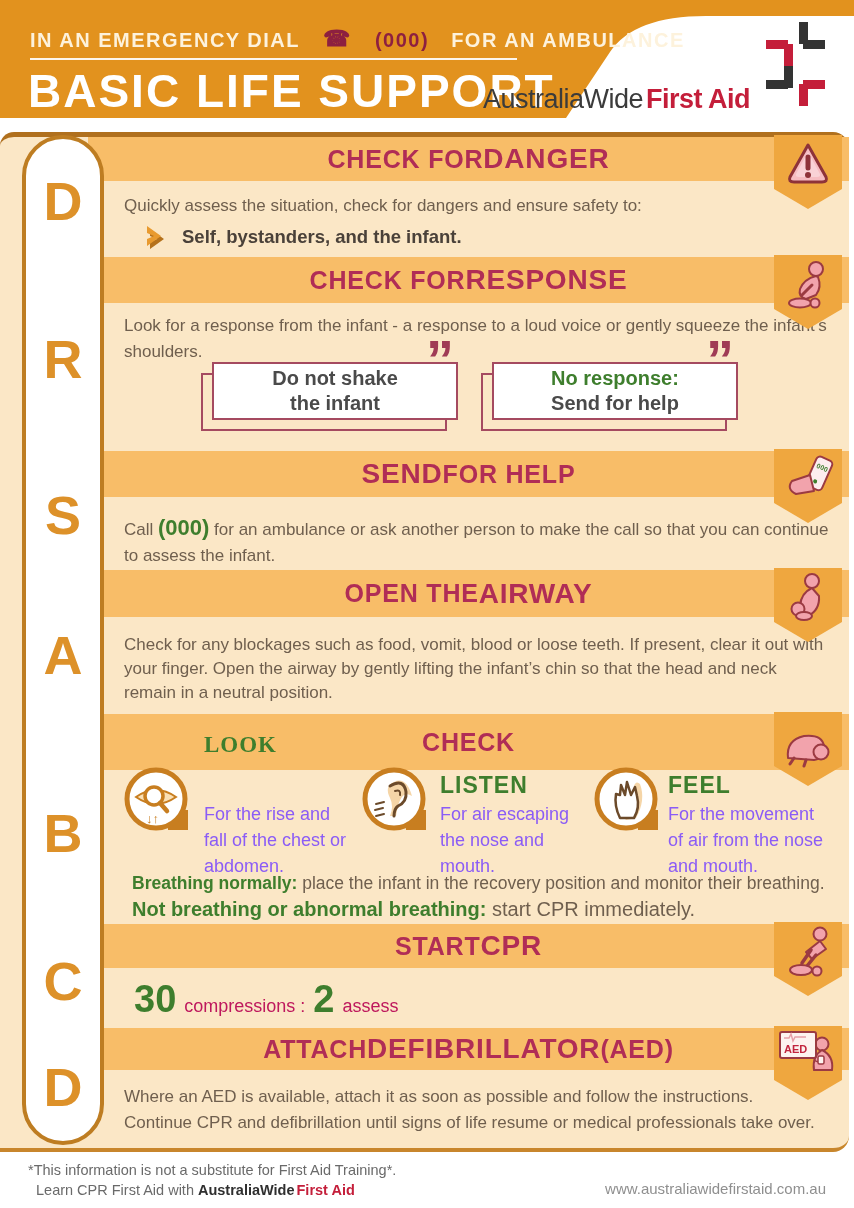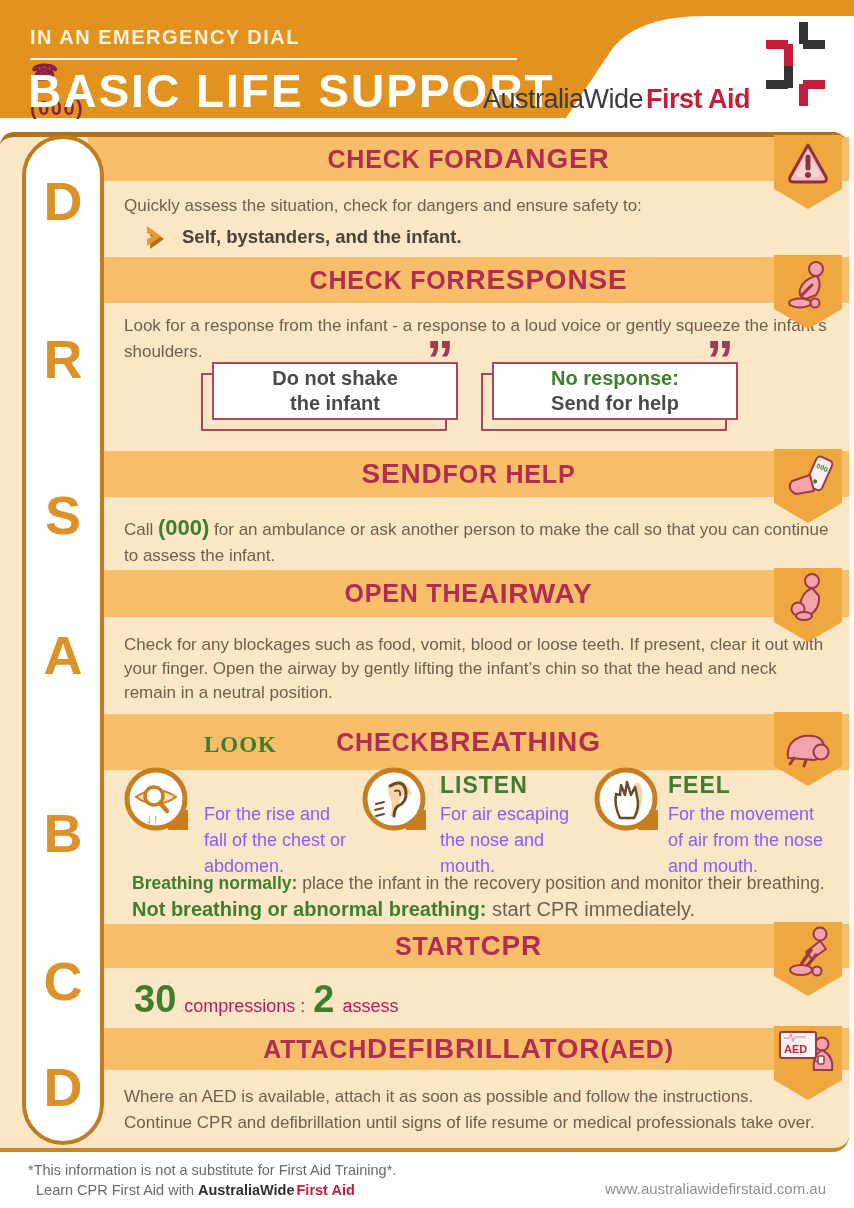--- a/index.html
+++ b/index.html
@@ -2,22 +2,22 @@
 <html><head>
 <meta charset="utf-8">
 <style>
   html,body{margin:0;padding:0;background:#ffffff;}
   .page{position:relative;width:854px;height:1208px;overflow:hidden;background:#ffffff;
         font-family:"Liberation Sans", sans-serif;}
 
   
   .header{position:absolute;left:0;top:0;width:854px;height:132px;background:#E2921E;}
   .white-shape{position:absolute;left:0;top:0;width:854px;height:132px;}
-  .emg-line{position:absolute;left:30px;top:26px;display:flex;align-items:flex-start;gap:11px;
-            font-size:20px;font-weight:600;letter-spacing:1.5px;color:#FDF2DC;white-space:nowrap;flex-direction:column;}
+  .emg-line{position:absolute;left:30px;top:26px;display:flex;align-items:flex-end;gap:22px;
+            font-size:20px;font-weight:600;letter-spacing:1.5px;color:#FDF2DC;white-space:nowrap;}
   .phone-glyph{color:#8D2040;font-size:22px;font-weight:800;margin:0 1px;}
   .emg-num{color:#8D2040;font-weight:800;}
   .hdr-divider{position:absolute;left:30px;top:58px;width:487px;height:2px;background:rgba(255,255,255,.92);}
   .main-title{position:absolute;left:28px;top:64px;font-size:46px;font-weight:800;color:#ffffff;
               letter-spacing:2px;white-space:nowrap;text-align:right;}
   .logo{position:absolute;right:104px;top:84px;font-size:27px;white-space:nowrap;z-index:2;}
   .logo .l1{color:#3B3B3B;font-weight:400;letter-spacing:-0.5px;}
   .logo .l2{color:#C41E3A;font-weight:800;letter-spacing:-0.5px;margin-left:3px;}
   .logo-cross{position:absolute;right:22px;top:22px;z-index:2;}
 
@@ -122,21 +122,20 @@
   <div class="bar" style="top:451px;height:46px;">
     <span class="t-bold">SEND</span>
     <span class="t-reg"> FOR HELP</span>
   </div>
   <div class="bar" style="top:570px;height:47px;">
     <span class="t-reg">OPEN THE </span>
     <span class="t-bold">AIRWAY</span>
   </div>
   <div class="bar" style="top:714px;height:56px;">
     <span class="t-reg">CHECK </span>
-    <span class="t-bold">BREATHING</span>
   </div>
   <div class="bar" style="top:924px;height:44px;">
     <span class="t-reg">START </span>
     <span class="t-bold">CPR</span>
   </div>
   <div class="bar" style="top:1028px;height:42px;">
     <span class="t-reg">ATTACH </span>
     <span class="t-bold">DEFIBRILLATOR</span>
     <span class="t-reg"> (AED)</span>
   </div>

